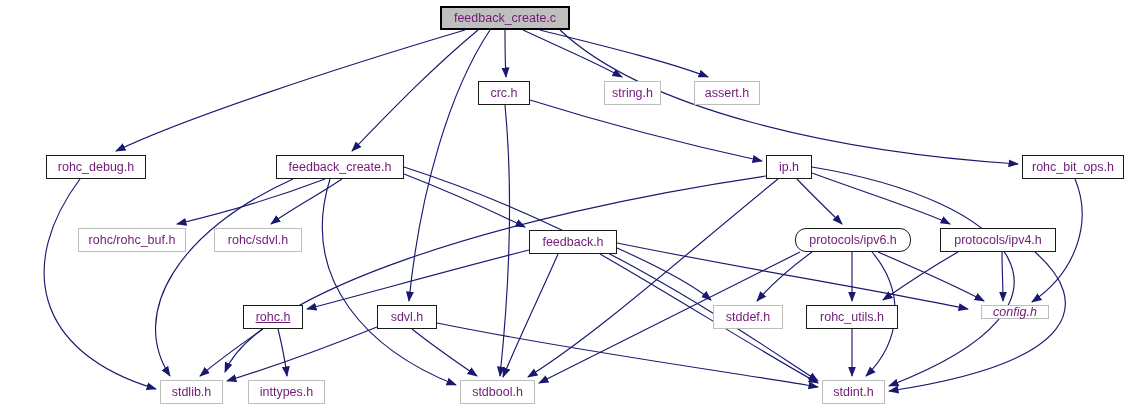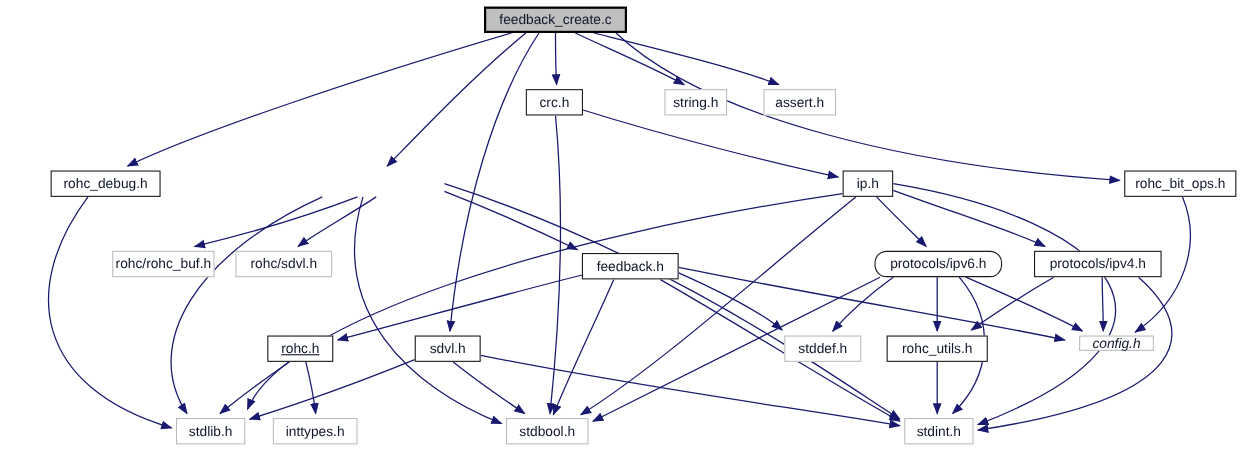--- a/index.html
+++ b/index.html
@@ -32,21 +32,21 @@
   }
   .node {
     position: absolute;
     display: flex;
     align-items: center;
     justify-content: center;
     box-sizing: border-box;
     background: #ffffff;
     font-size: 12.5px;
     line-height: 1;
-    color: #0f172a;
+    color: #701a75;
     white-space: nowrap;
     pointer-events: auto;
     cursor: pointer;
   }
   .node.main {
     background: #bfbfbf;
     border: 2px solid #000000;
     cursor: default;
   }
   .node.internal {
@@ -110,23 +110,24 @@
         <path d="M437,323 C580,352 732,372 818,387" fill="none" stroke="#191970" stroke-width="1.15" marker-end="url(#arrowhead)"></path>
         <path d="M412,329 C432,345 455,361 477,376" fill="none" stroke="#191970" stroke-width="1.15" marker-end="url(#arrowhead)"></path>
       </g>
   </svg>
   <div id="node-layer">
       <div class="node main" style="left: 440px; top: 6px; width: 130px; height: 24px;">feedback_create.c</div>
       <div class="node internal" style="left: 478px; top: 81px; width: 52px; height: 24px;">crc.h</div>
       <div class="node external" style="left: 604px; top: 81px; width: 57px; height: 24px;">string.h</div>
       <div class="node external" style="left: 694px; top: 81px; width: 66px; height: 24px;">assert.h</div>
       <div class="node internal" style="left: 46px; top: 155px; width: 100px; height: 24px;">rohc_debug.h</div>
+      <div class="node internal" style="left: 276px; top: 155px; width: 128px; height: 24px;">feedback_create.h</div>
       <div class="node internal" style="left: 766px; top: 155px; width: 46px; height: 24px;">ip.h</div>
       <div class="node internal" style="left: 1022px; top: 155px; width: 102px; height: 24px;">rohc_bit_ops.h</div>
-      <div class="node external" style="left: 78px; top: 228px; width: 93px; height: 24px; margin-left: 24px;">rohc/rohc_buf.h</div>
+      <div class="node external" style="left: 78px; top: 228px; width: 108px; height: 24px;">rohc/rohc_buf.h</div>
       <div class="node external" style="left: 214px; top: 228px; width: 88px; height: 24px;">rohc/sdvl.h</div>
       <div class="node internal" style="left: 529px; top: 230px; width: 88px; height: 24px;">feedback.h</div>
       <div class="node internal" style="left: 795px; top: 228px; width: 116px; height: 24px; border-radius: 11px;">protocols/ipv6.h</div>
       <div class="node internal" style="left: 940px; top: 228px; width: 116px; height: 24px;">protocols/ipv4.h</div>
       <div class="node internal" style="left: 243px; top: 305px; width: 60px; height: 24px; text-decoration: underline;">rohc.h</div>
       <div class="node internal" style="left: 377px; top: 305px; width: 60px; height: 24px;">sdvl.h</div>
       <div class="node external" style="left: 713px; top: 305px; width: 70px; height: 24px;">stddef.h</div>
       <div class="node internal" style="left: 806px; top: 305px; width: 92px; height: 24px;">rohc_utils.h</div>
       <div class="node external" style="left: 981px; top: 305px; width: 68px; height: 14px; font-style: italic;">config.h</div>
       <div class="node external" style="left: 160px; top: 380px; width: 63px; height: 24px;">stdlib.h</div>

